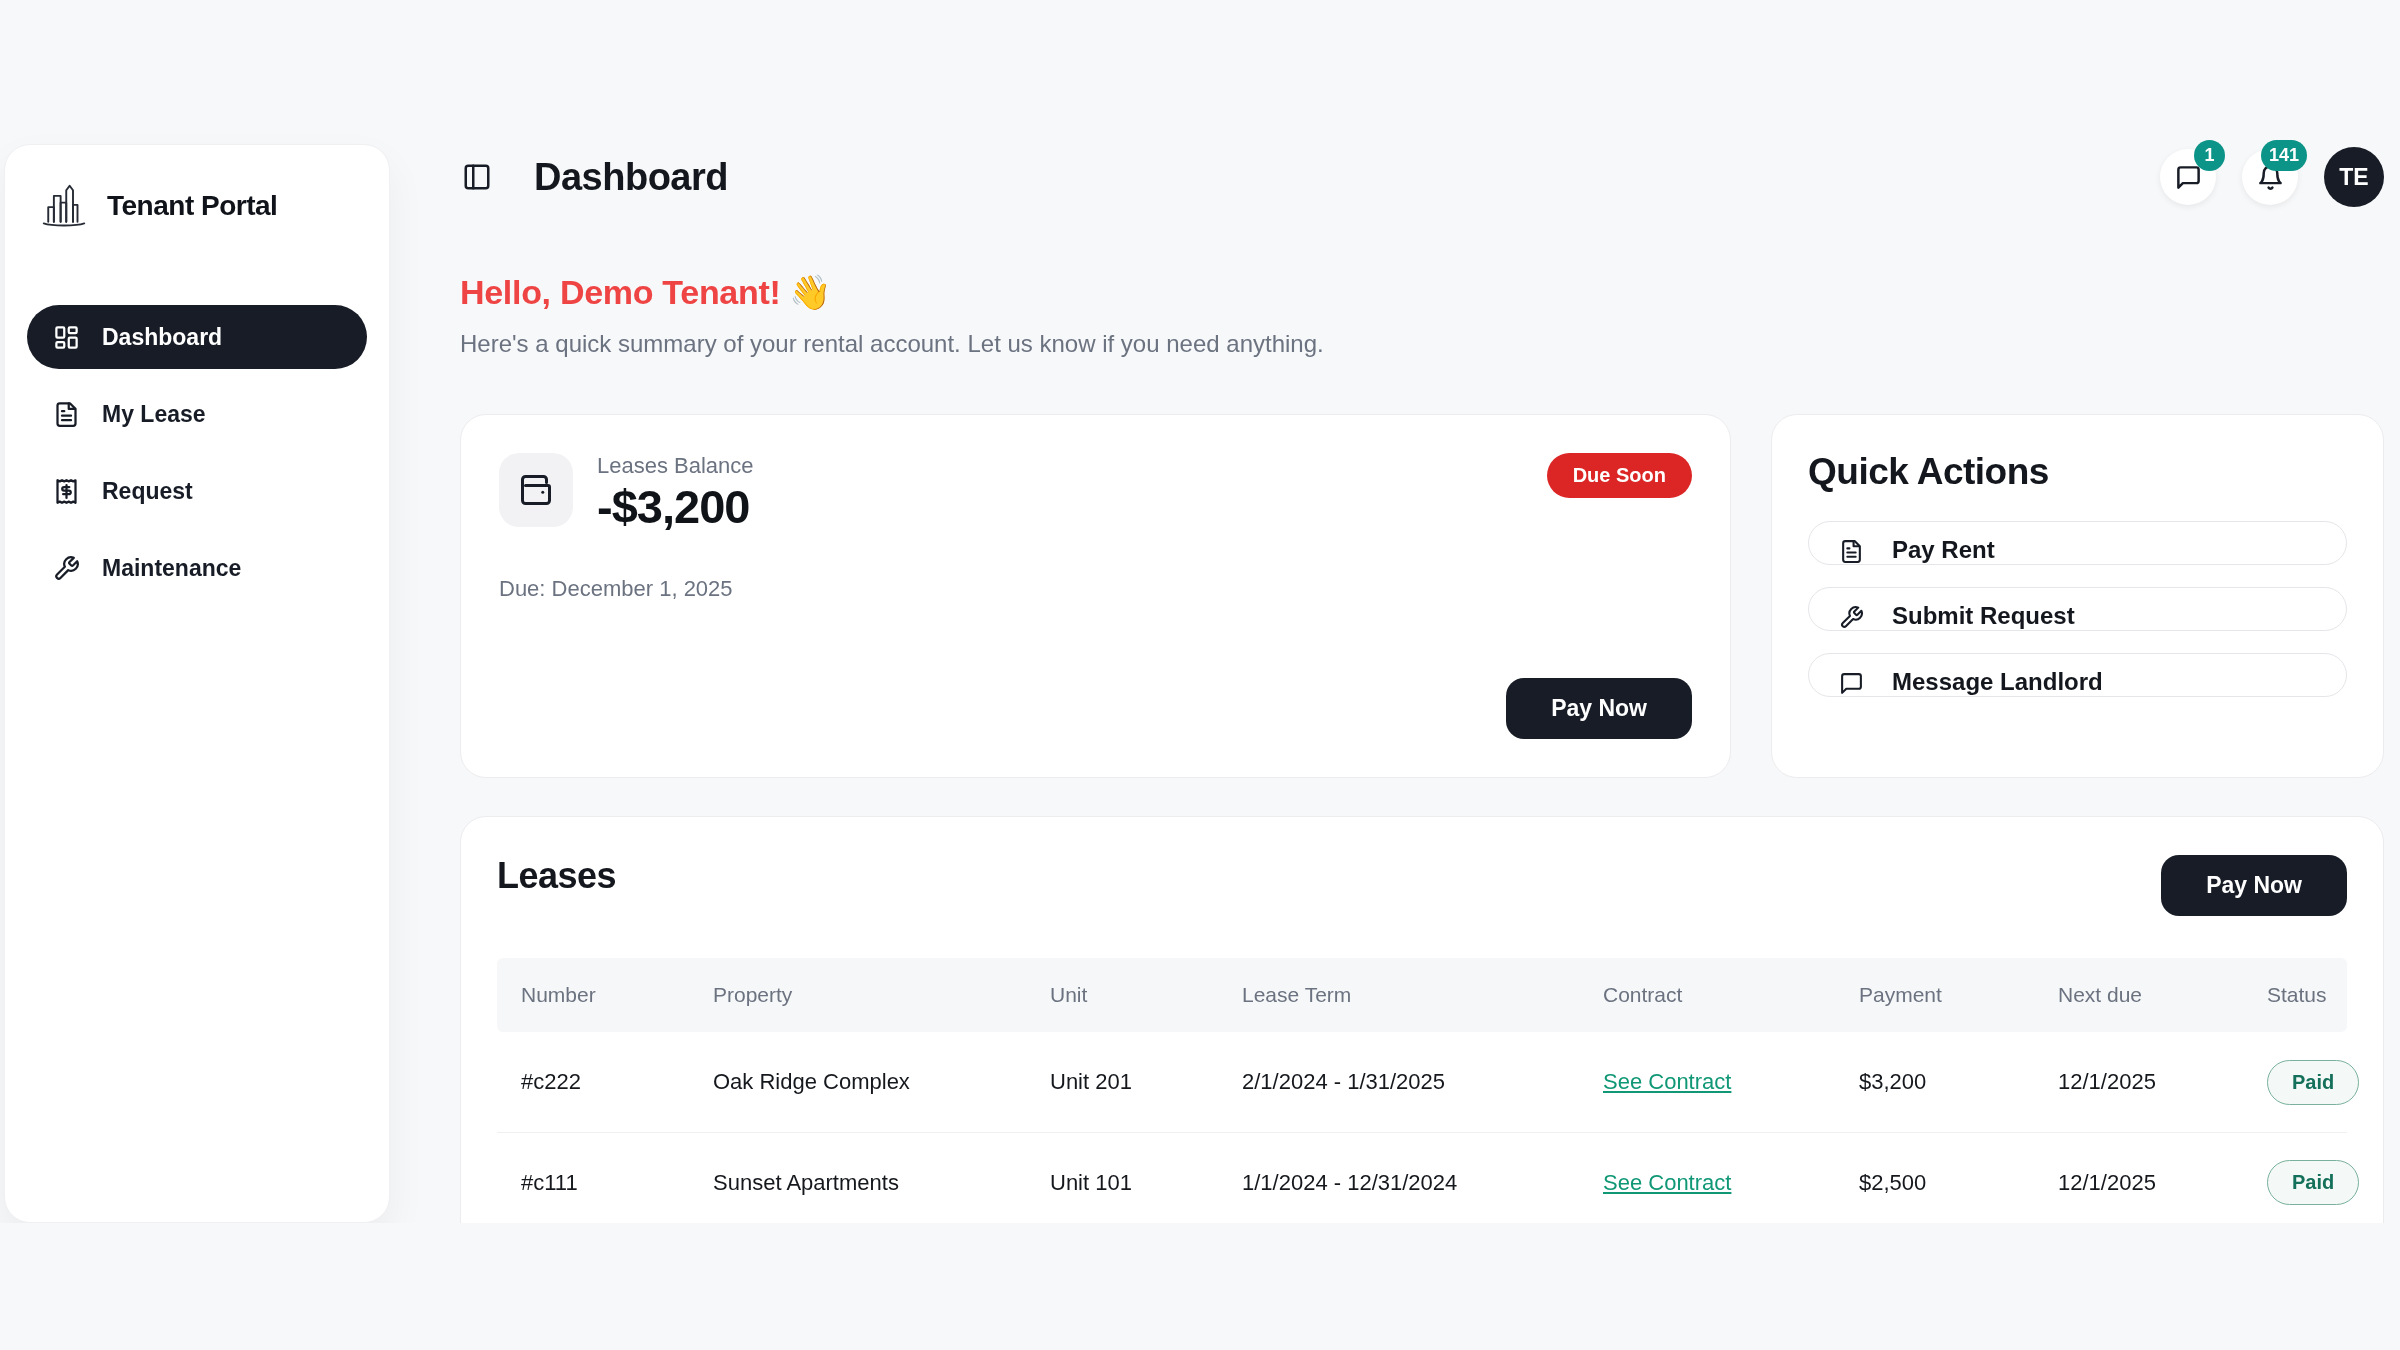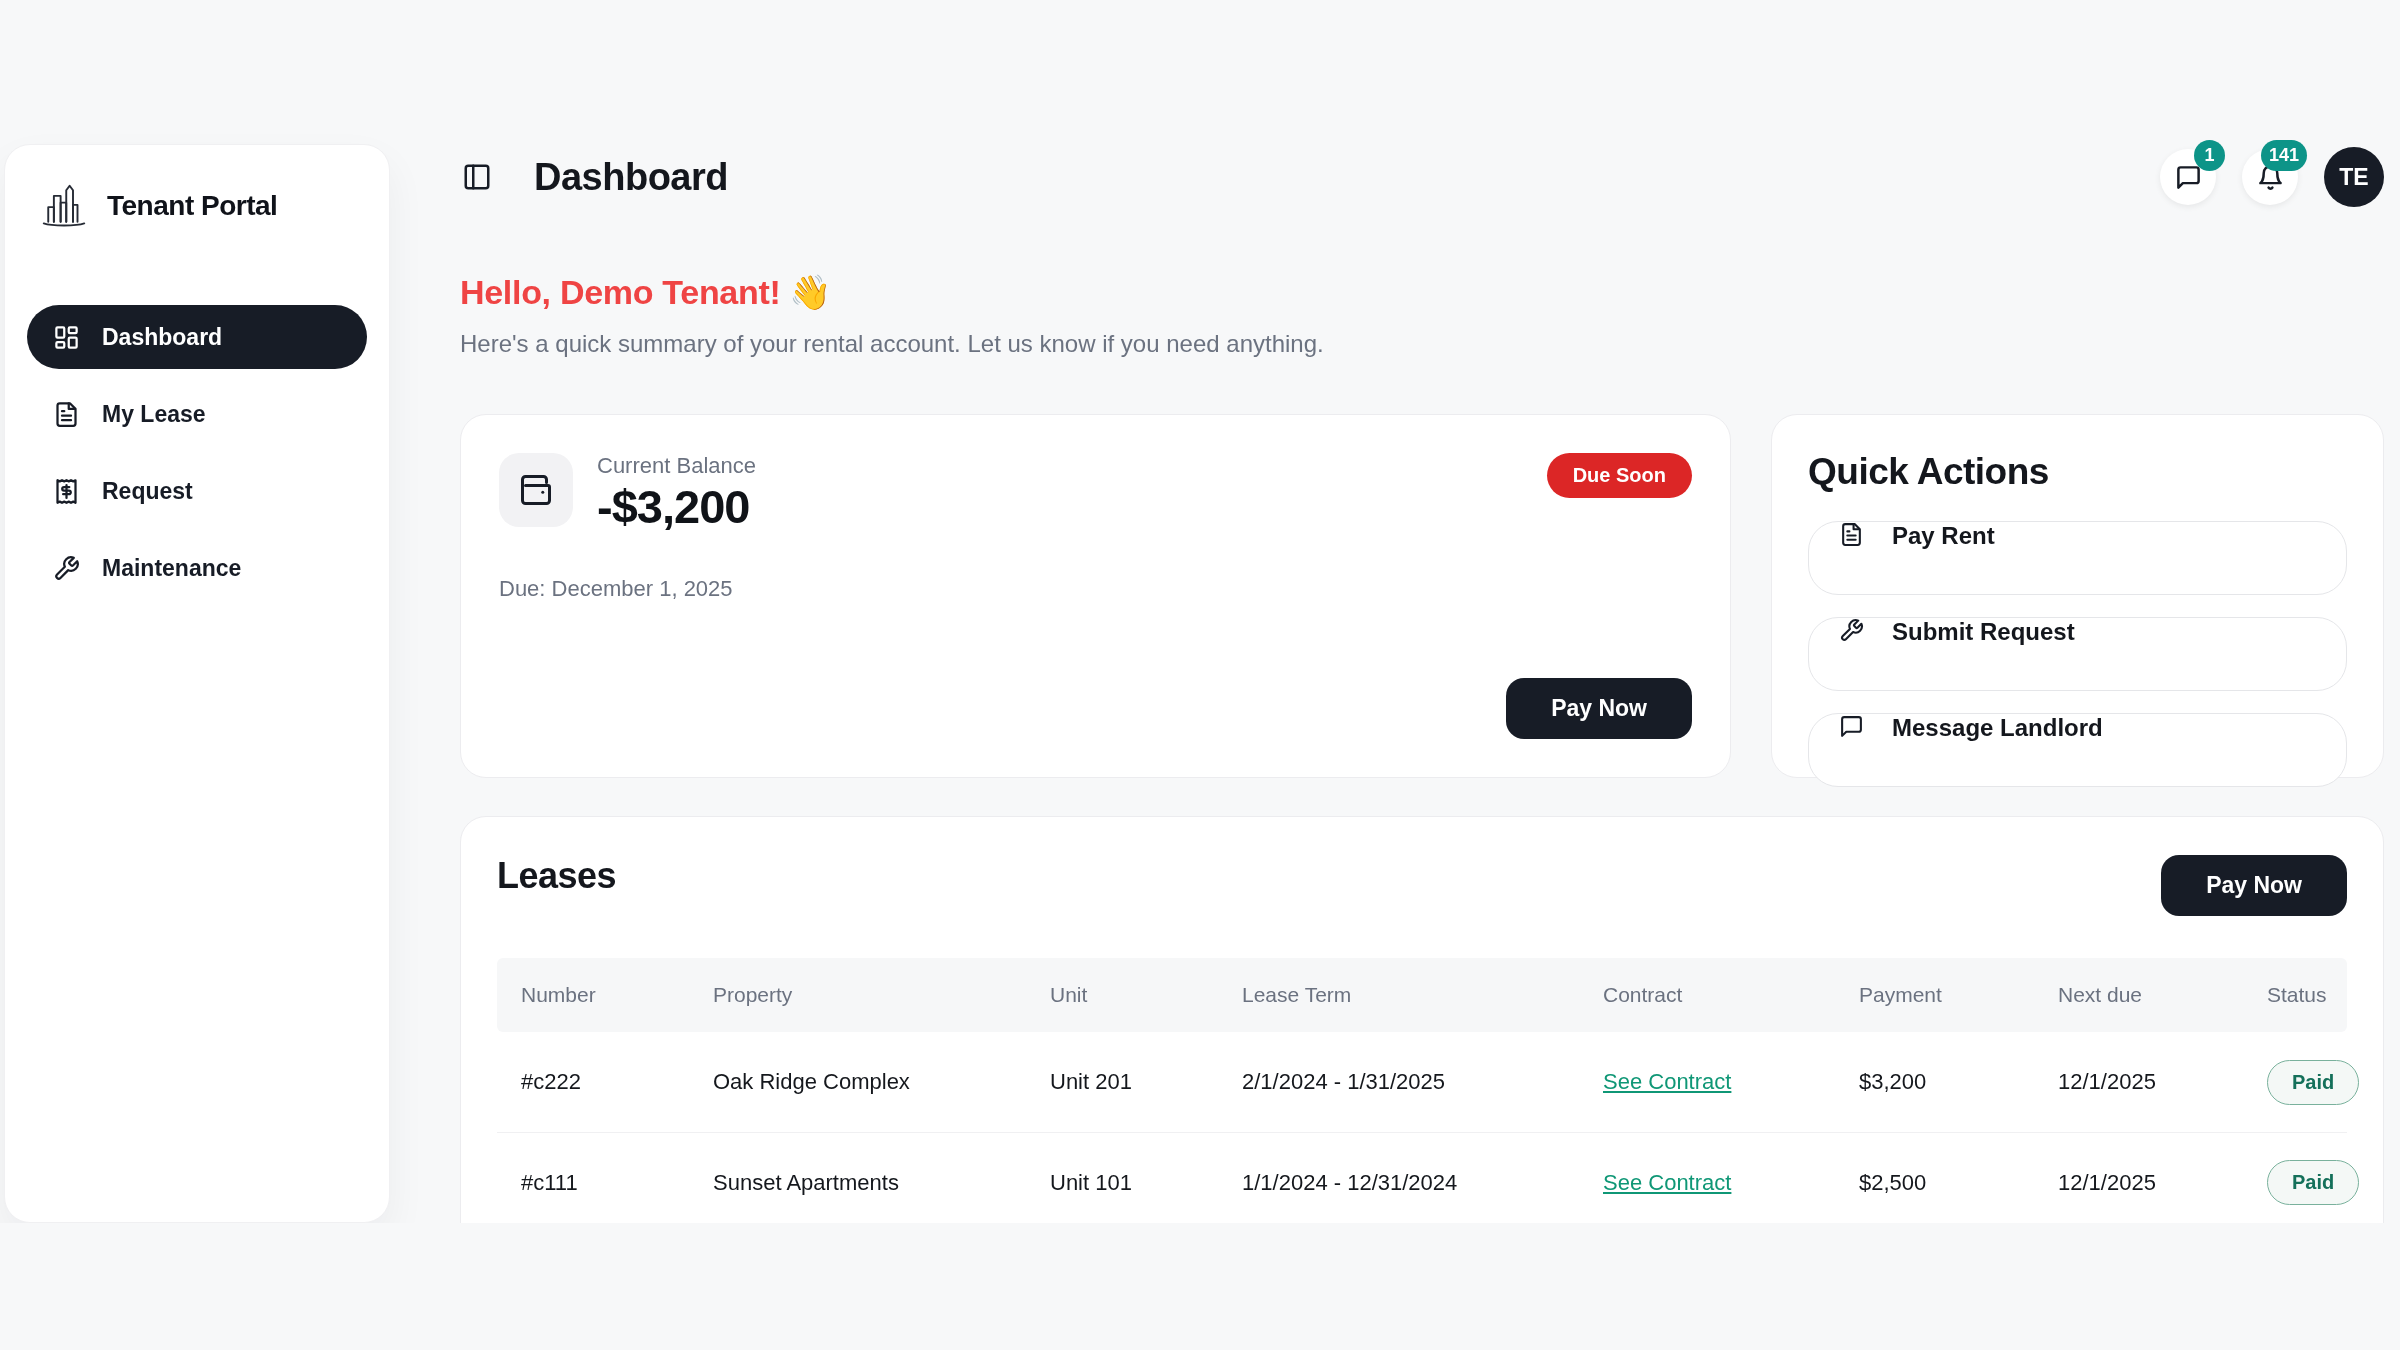--- a/index.html
+++ b/index.html
@@ -90,22 +90,22 @@
     background: #171c26; color: #ffffff; border: none; cursor: pointer;
     font-family: inherit; font-size: 23px; font-weight: 600;
     padding: 17px 45px; border-radius: 18px;
   }
   .balance-pay { position: absolute; right: 38px; bottom: 38px; }
 
   .quick-card { width: 613px; height: 364px; padding: 36px; }
   .quick-title { font-size: 37px; font-weight: 800; letter-spacing: -0.5px; }
   .quick-list { margin-top: 28px; display: flex; flex-direction: column; gap: 22px; }
   .quick-btn {
-    display: flex; align-items: flex-start; gap: 28px;
-    height: 74px; border: 1px solid #e5e6e9; border-radius: 30px;
+    display: flex; align-items: flex-end; gap: 28px;
+    height: 44px; border: 1px solid #e5e6e9; border-radius: 30px;
     padding: 0 30px; background: #ffffff; cursor: pointer;
     font-family: inherit; font-size: 24px; font-weight: 600; color: #14171d;
   }
   .quick-btn svg { width: 25px; height: 25px; flex: 0 0 auto; }
 
   
   .leases-card { margin-top: 38px; height: 500px; padding: 38px 36px; }
   .leases-head { display: flex; align-items: flex-start; }
   .leases-title { font-size: 36px; font-weight: 800; letter-spacing: -0.5px; }
   .leases-pay { margin-left: auto; }
@@ -227,21 +227,21 @@
 
       <section class="card balance-card">
         <div class="balance-top">
           <div class="wallet-box">
             <svg viewBox="0 0 24 24" fill="none" stroke="#171c26" stroke-width="2" stroke-linecap="round" stroke-linejoin="round">
               <path d="M19 7V5a2 2 0 0 0-2-2H5a2 2 0 0 0-2 2v14a2 2 0 0 0 2 2h14a2 2 0 0 0 2-2v-9a1 1 0 0 0-1-1H5"></path>
               <path d="M16.5 13.5h.01"></path>
             </svg>
           </div>
           <div class="balance-info">
-            <div class="balance-label">Current Balance</div>
+            <div class="balance-label">Leases Balance</div>
             <div class="balance-amount">-$3,200</div>
           </div>
           <div class="due-badge">Due Soon</div>
         </div>
         <div class="due-text">Due: December 1, 2025</div>
         <button class="btn-dark balance-pay">Pay Now</button>
       </section>
 
       <section class="card quick-card">
         <div class="quick-title">Quick Actions</div>

